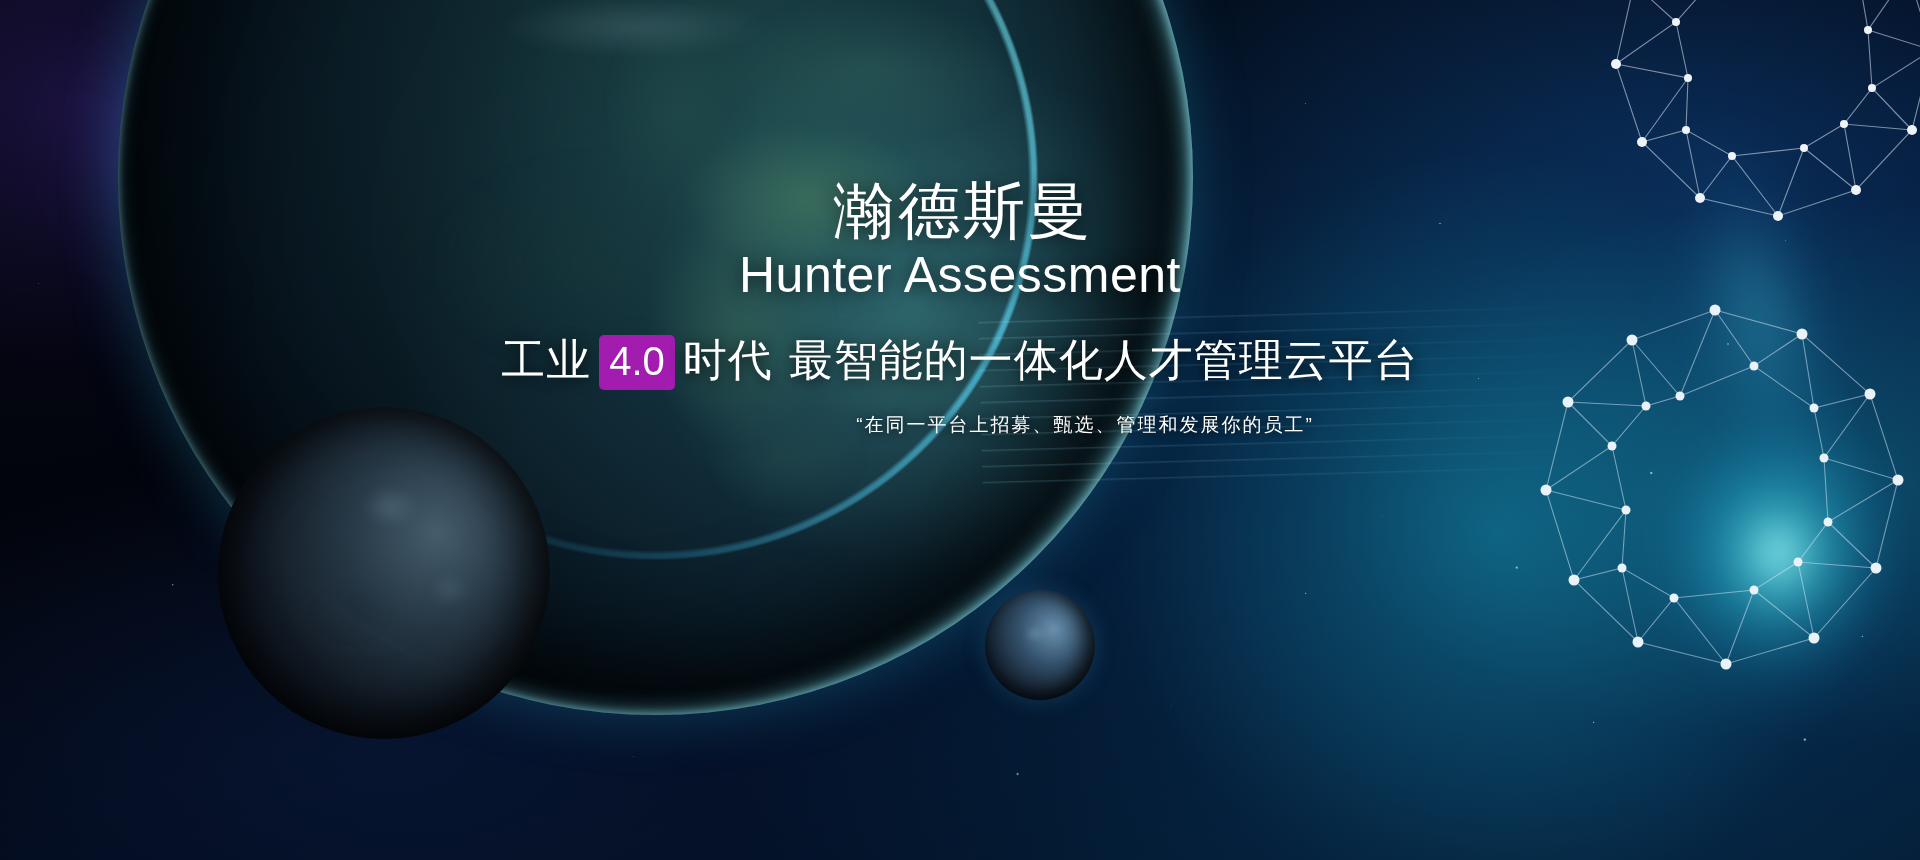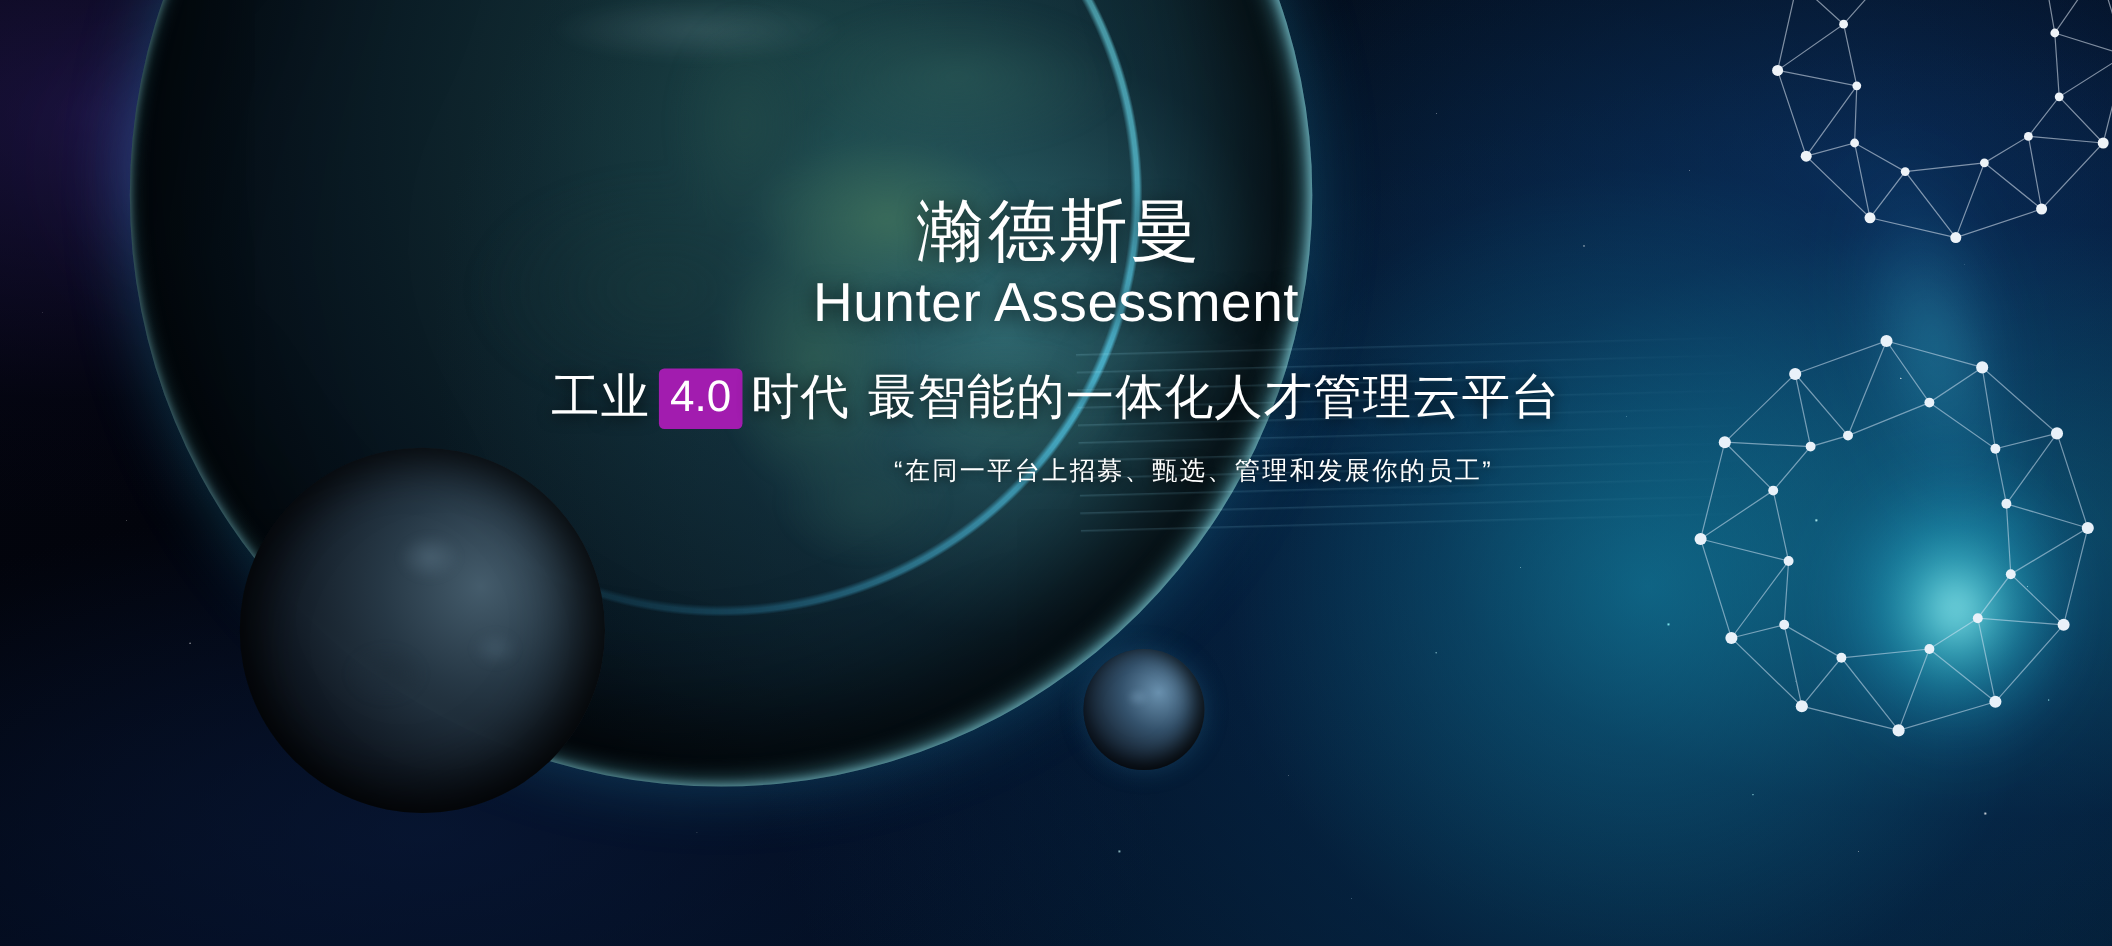--- a/index.html
+++ b/index.html
@@ -285,21 +285,21 @@
     font-size: 40px;
     line-height: 1;
     padding: 6px 10px 9px 10px;
     border-radius: 5px;
     margin: 0 8px;
     letter-spacing: 0px;
     text-shadow: none;
   }
   .tag-gap { display:inline-block; width: 16px; }
   .subtitle {
-    font-size: 23px;
+    font-size: 19px;
     color: #ffffff;
     letter-spacing: 2px;
     font-weight: 400;
     text-shadow: 0 1px 10px rgba(0,0,0,0.85);
     padding-left: 250px;
   }
   .tagline-row { padding-left: 0px; align-items: flex-end; }
 </style>
 </head>
 <body>

